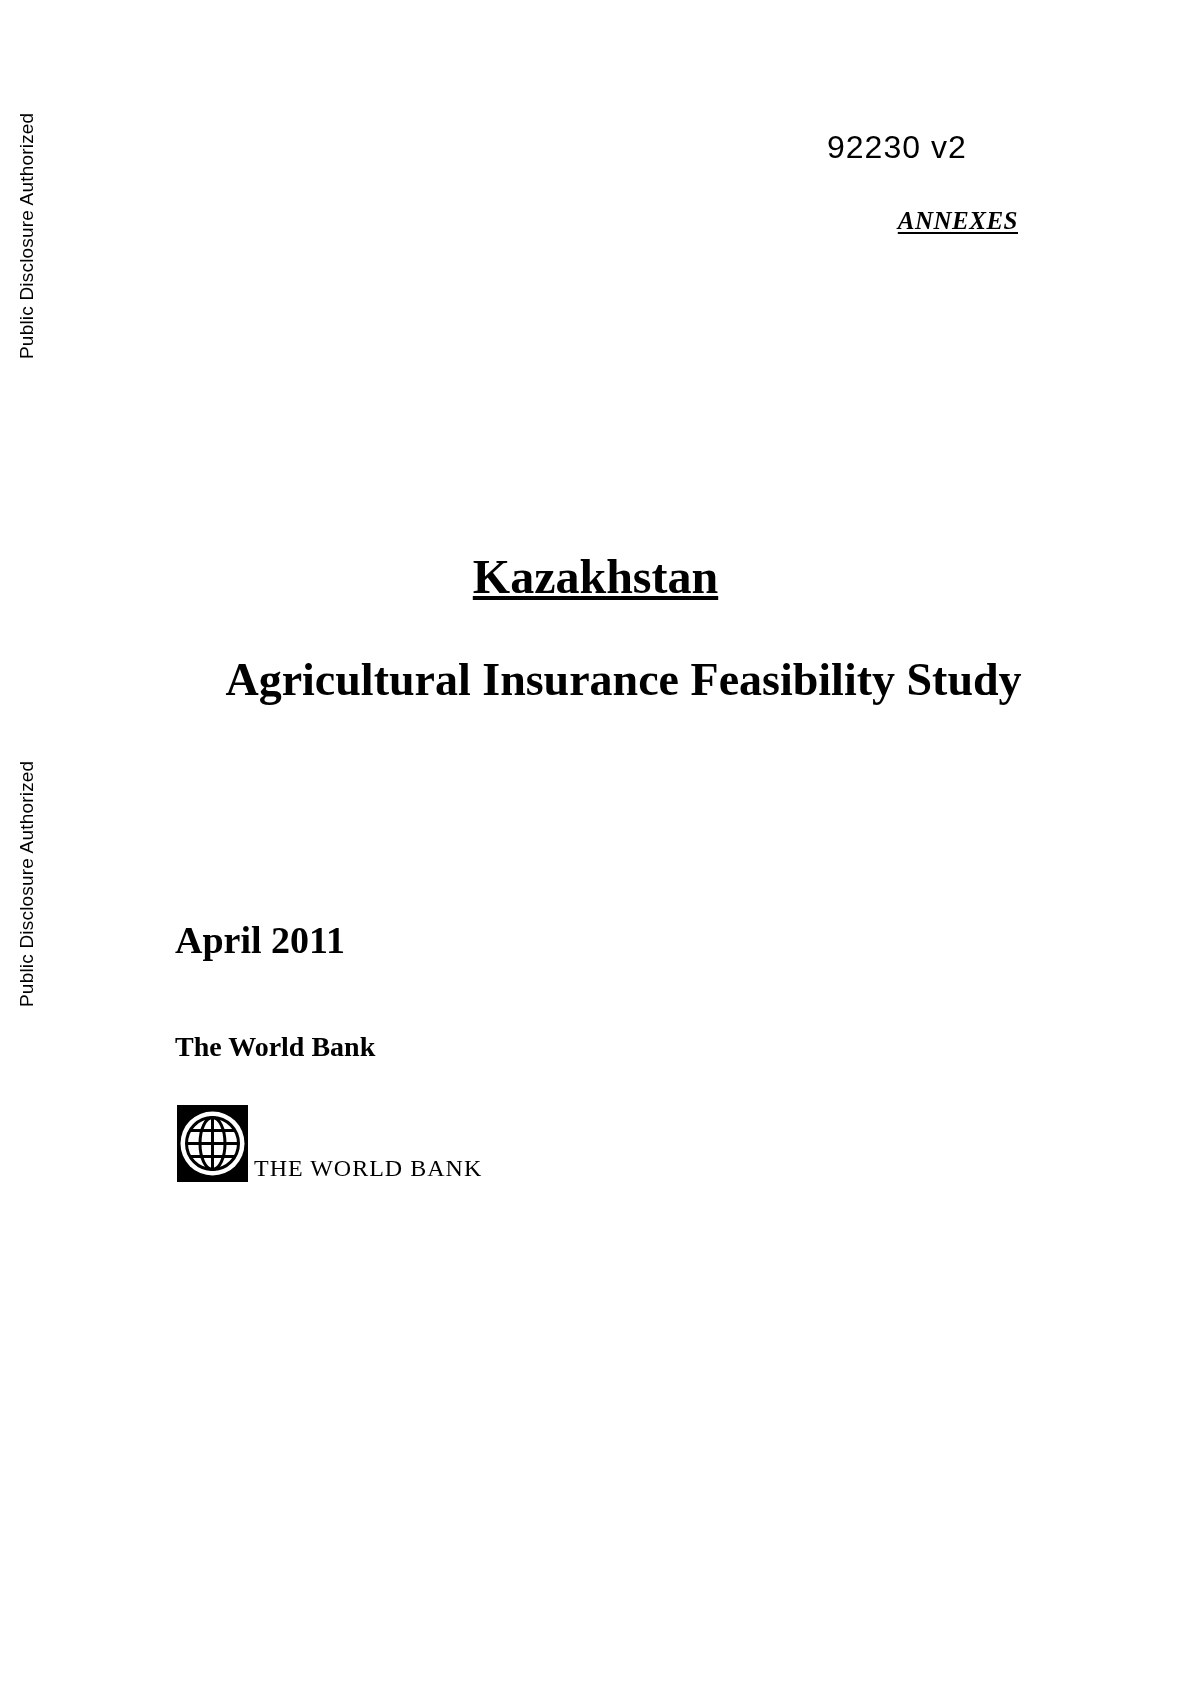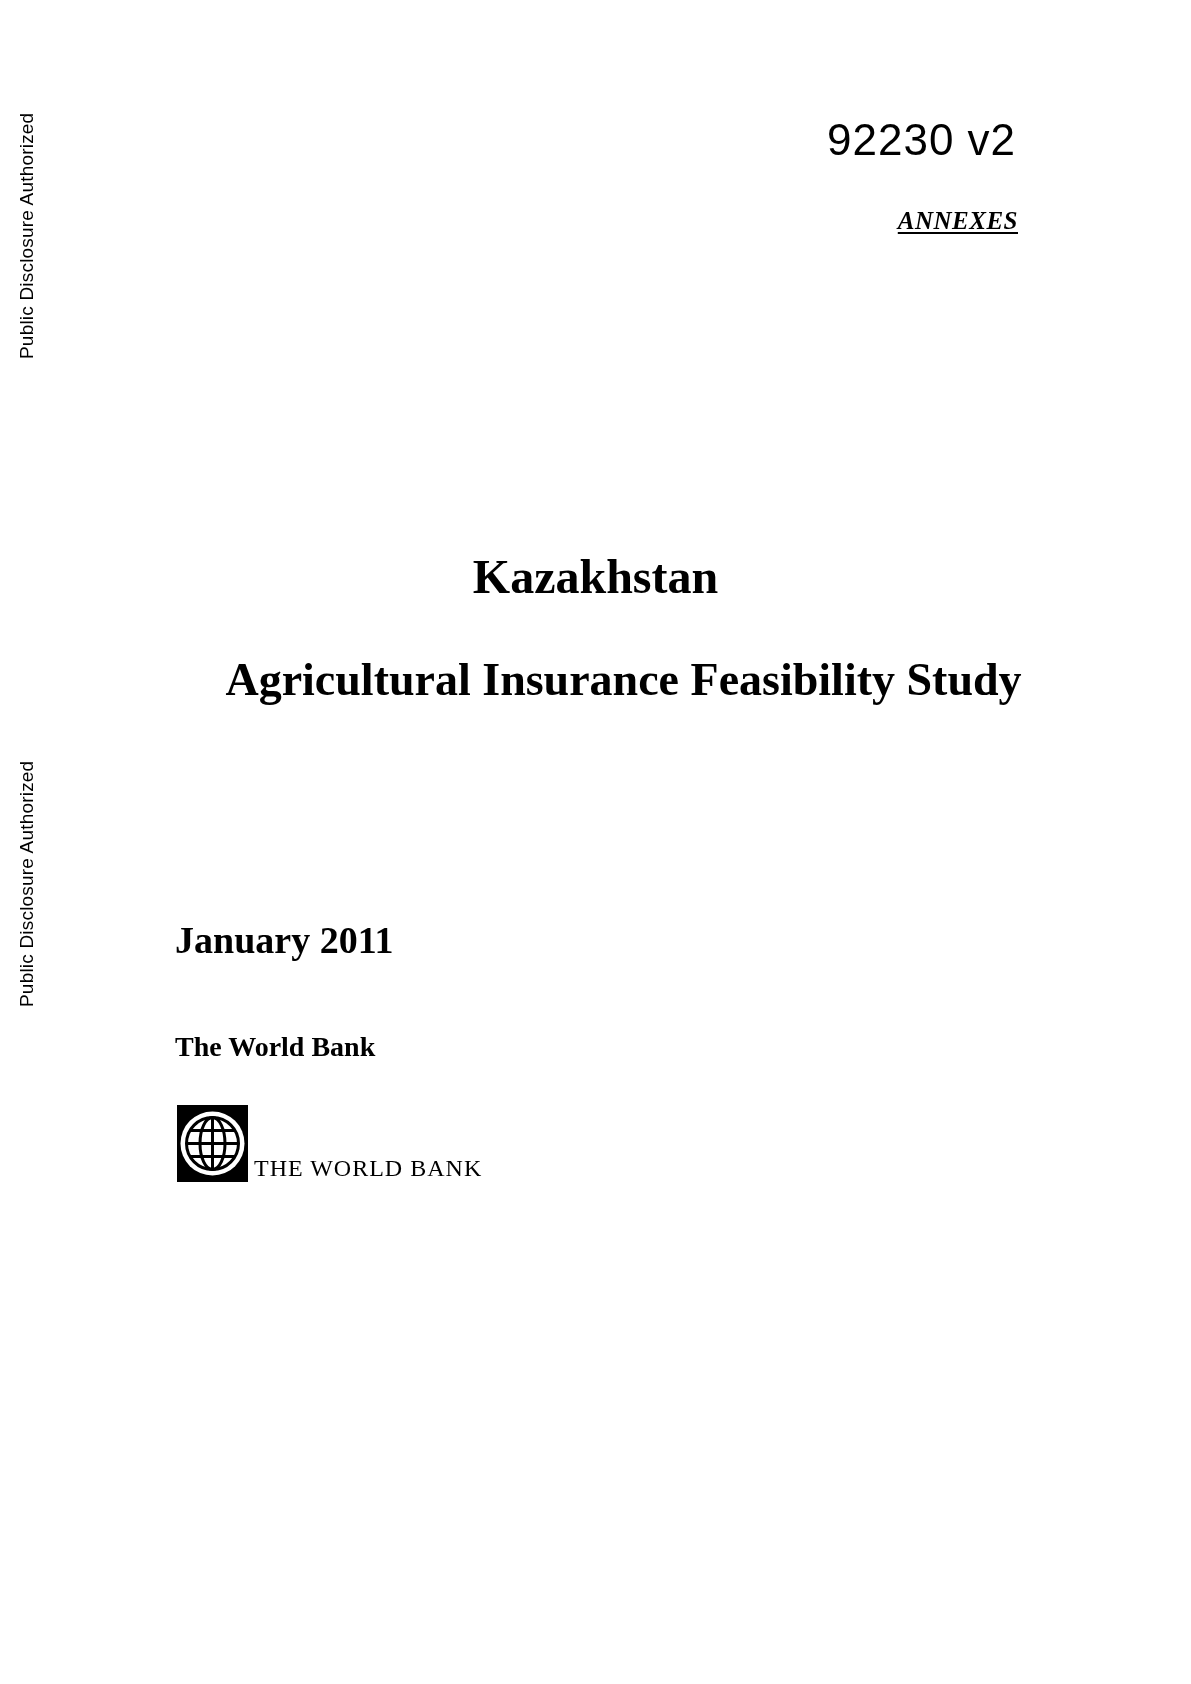--- a/index.html
+++ b/index.html
@@ -25,23 +25,23 @@
     letter-spacing: 0.2px;
     color: #000000;
     white-space: nowrap;
     line-height: 26px;
   }
   .stamp-1 { top: 113px; }
   .stamp-2 { top: 761px; }
   .doc-number {
     position: absolute;
     left: 827px;
-    top: 118px;
+    top: 131px;
     font-family: "Liberation Sans", sans-serif;
-    font-size: 44px;
+    font-size: 32px;
     line-height: 1;
     letter-spacing: 1px;
   }
   .annexes {
     position: absolute;
     left: 820px;
     top: 208px;
     width: 198px;
     text-align: right;
     font-size: 25px;
@@ -56,20 +56,21 @@
   .title {
     position: absolute;
     left: 0;
     top: 553px;
     width: 100%;
     margin: 0;
     text-align: center;
     font-size: 48px;
     font-weight: bold;
     line-height: 1;
+    text-decoration: underline;
   }
   .subtitle {
     position: absolute;
     left: 0;
     top: 657px;
     width: 100%;
     margin: 0;
     text-align: center;
     font-size: 46px;
     font-weight: bold;
@@ -124,21 +125,21 @@
   <div class="stamp stamp-2">Public Disclosure Authorized</div>
 
   <div class="doc-number">92230 v2</div>
 
   <div class="annexes">ANNEXES</div>
 
   <h1 class="title">Kazakhstan</h1>
 
   <h2 class="subtitle">Agricultural Insurance Feasibility Study</h2>
 
-  <div class="pub-date">January 2011</div>
+  <div class="pub-date">April 2011</div>
 
   <div class="publisher">The World Bank</div>
 
   <div class="logo-row">
     <span class="logo">
       <svg viewBox="0 0 71 77" xmlns="http://www.w3.org/2000/svg" aria-hidden="true">
         <rect x="0" y="0" width="71" height="77" fill="#000000"></rect>
         <circle cx="35.5" cy="38.5" r="32" fill="#ffffff"></circle>
         <g stroke="#000000" stroke-width="3" fill="none">
           <circle cx="35.5" cy="38.5" r="26"></circle>

